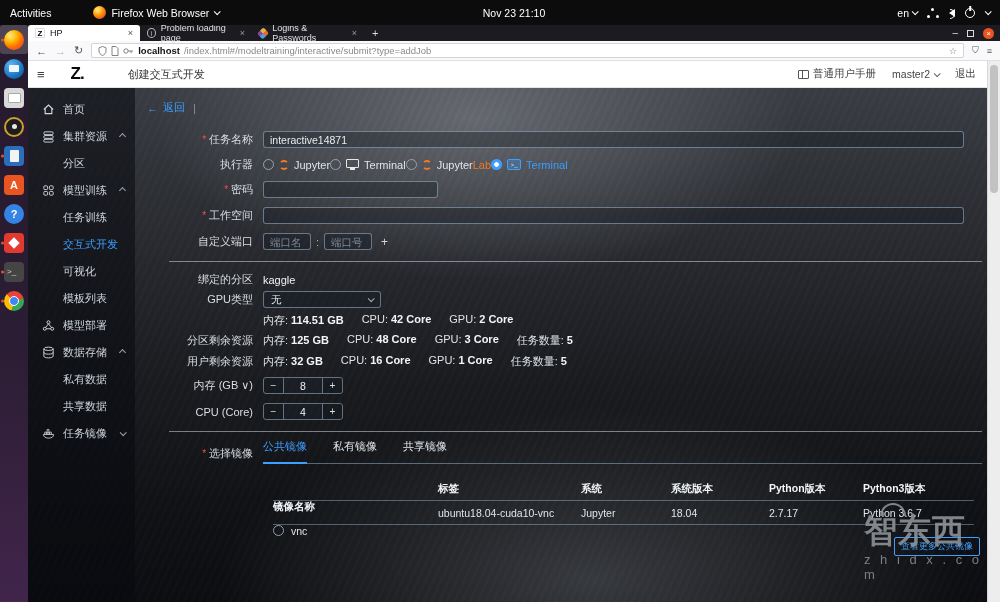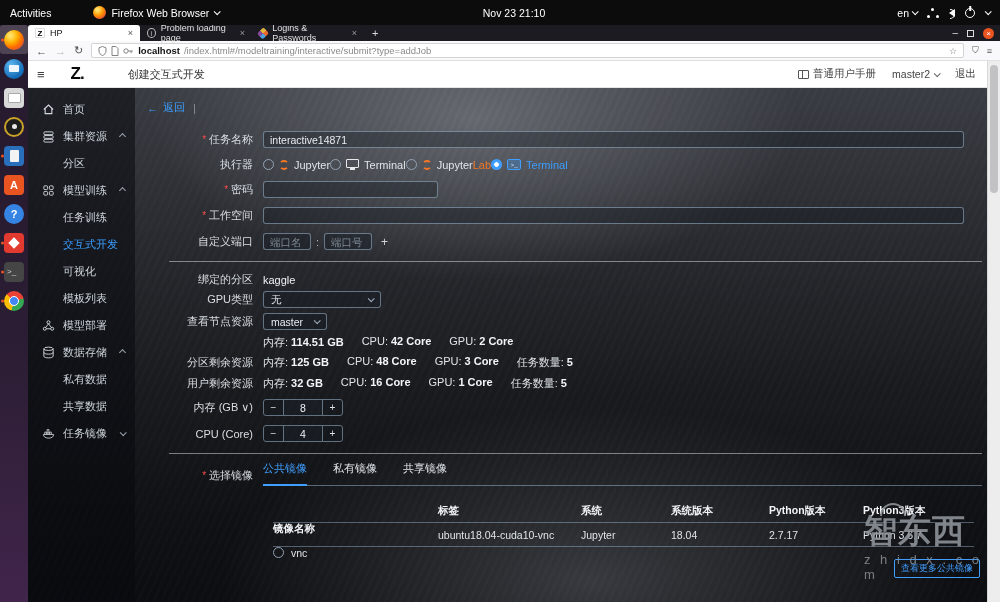--- a/index.html
+++ b/index.html
@@ -446,27 +446,20 @@
           </div>
 
           <div class="frow tight">
             <span class="flabel">GPU类型</span>
             <div class="select w-gpu">
               <span>无</span>
               <span class="chev"></span>
             </div>
           </div>
 
-          <div class="frow tight">
-            <span class="flabel">查看节点资源</span>
-            <div class="select w-node">
-              <span>master</span>
-              <span class="chev"></span>
-            </div>
-          </div>
 
           <div class="frow tight">
             <span class="flabel"></span>
             <div class="stats">
               <span><span>内存:</span><b>114.51 GB</b></span>
               <span><span>CPU:</span><b>42 Core</b></span>
               <span><span>GPU:</span><b>2 Core</b></span>
             </div>
           </div>
 

